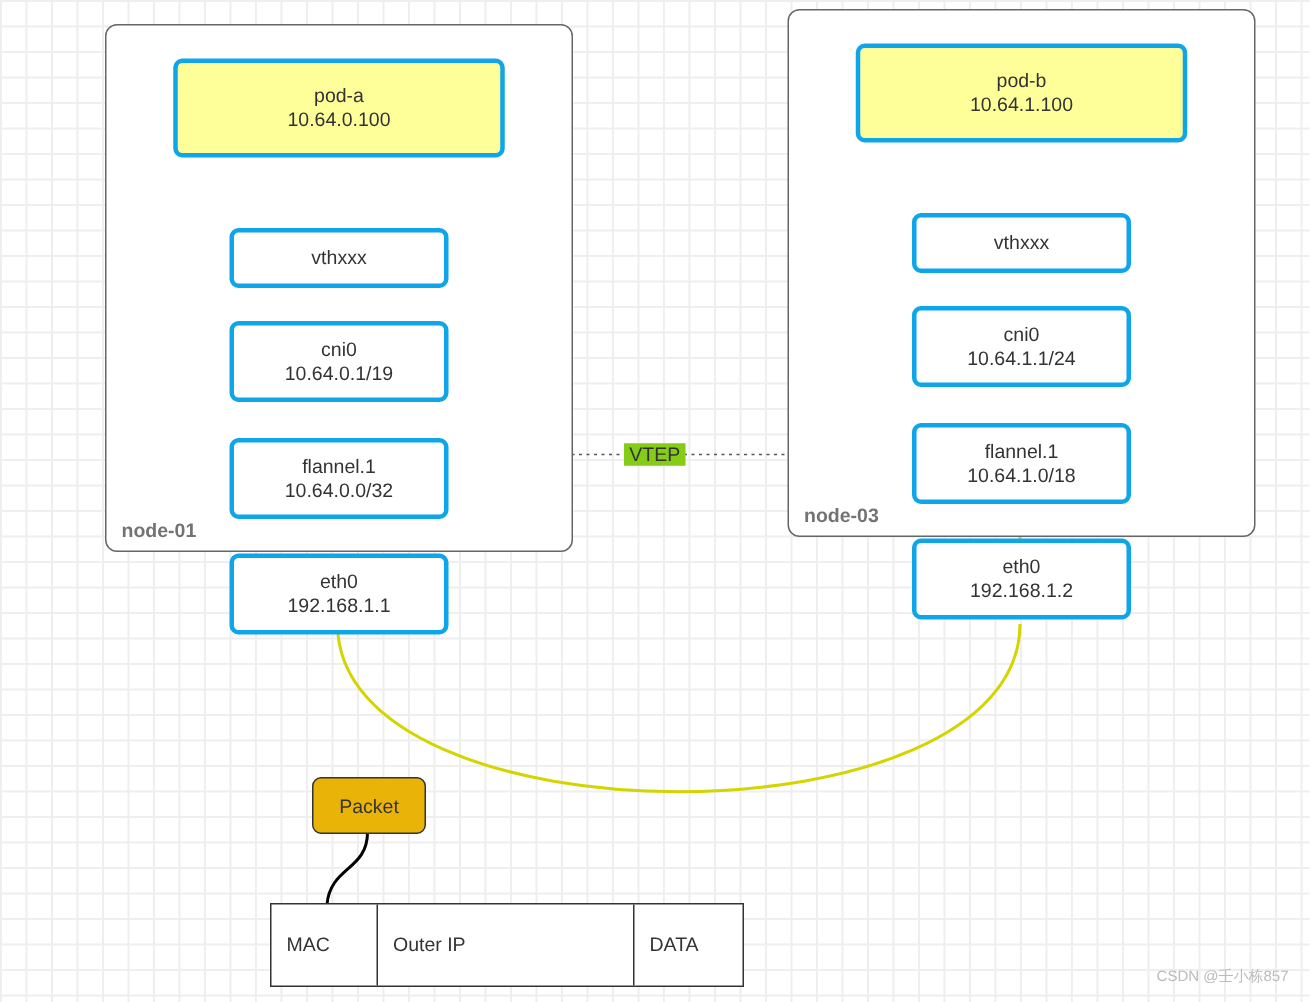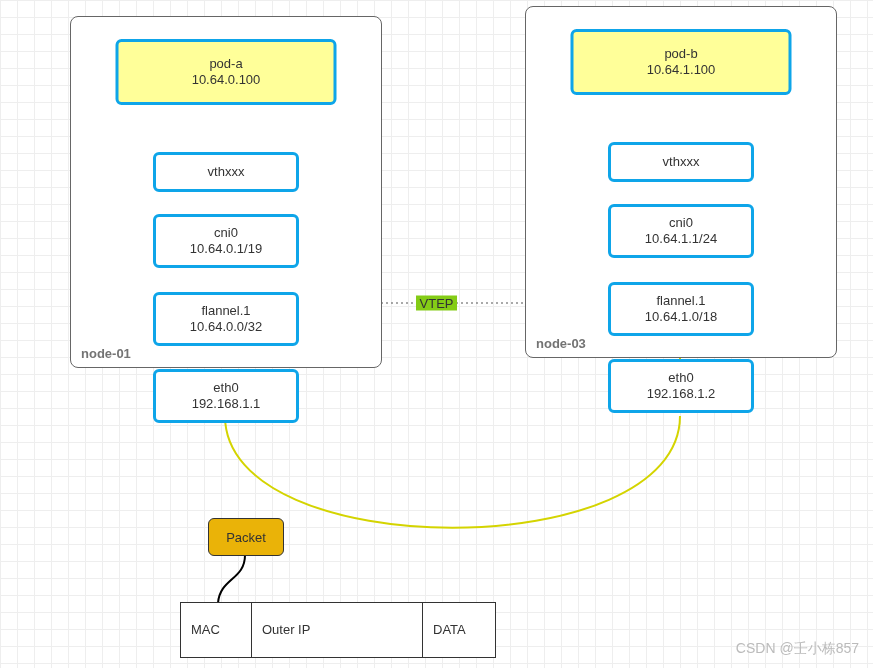--- a/index.html
+++ b/index.html
@@ -54,21 +54,21 @@
   }
   .cell{
     border-right:1px solid #333;
     display:flex;flex-direction:column;justify-content:center;
     padding:4px 10px;line-height:1.35;
   }
   .cell:last-child{border-right:none}
   .cell.center{align-items:flex-start}
   .watermark{
     position:absolute;right:14px;bottom:10px;
-    color:#bbb;font-size:14px;
+    color:#bbb;font-size:10px;
   }
 </style>
 </head>
 <body>
 
 <svg width="873" height="668">
 
   <line x1="225" y1="99" x2="225" y2="151" stroke="#d4d400" stroke-width="2"></line>
   <line x1="225" y1="185" x2="225" y2="213" stroke="#d4d400" stroke-width="2"></line>
   <line x1="225" y1="261" x2="225" y2="291" stroke="#d4d400" stroke-width="2"></line>

